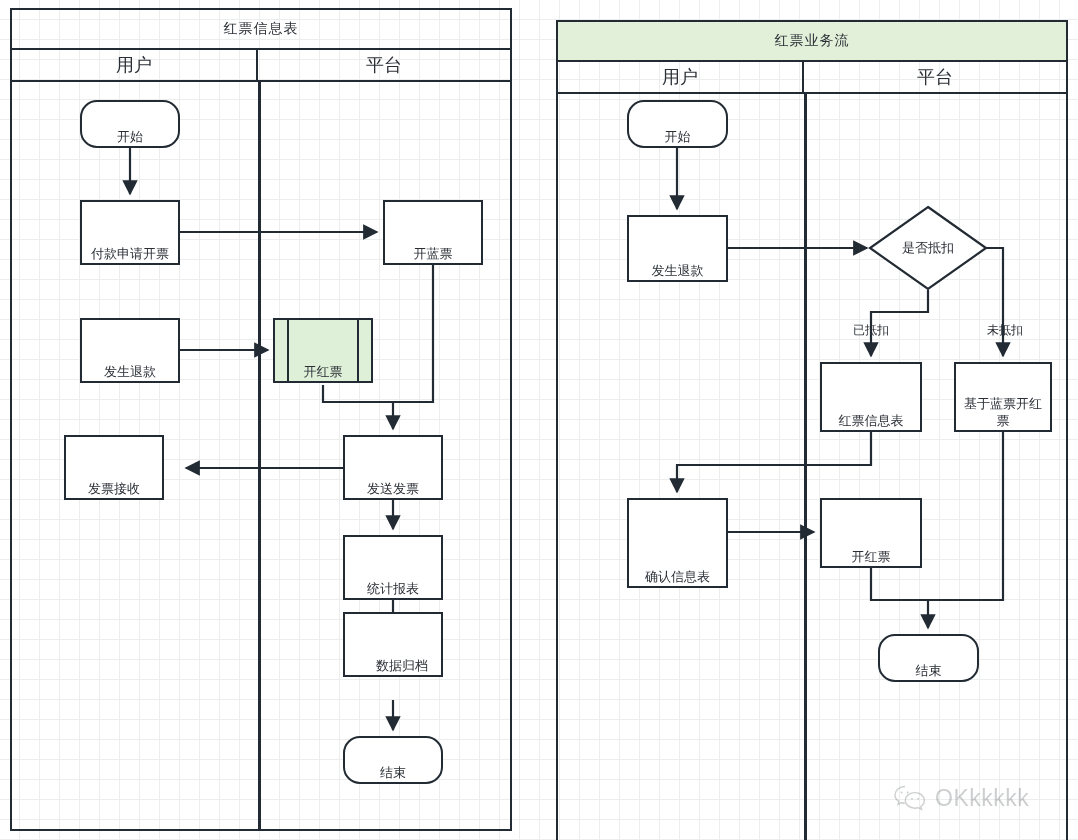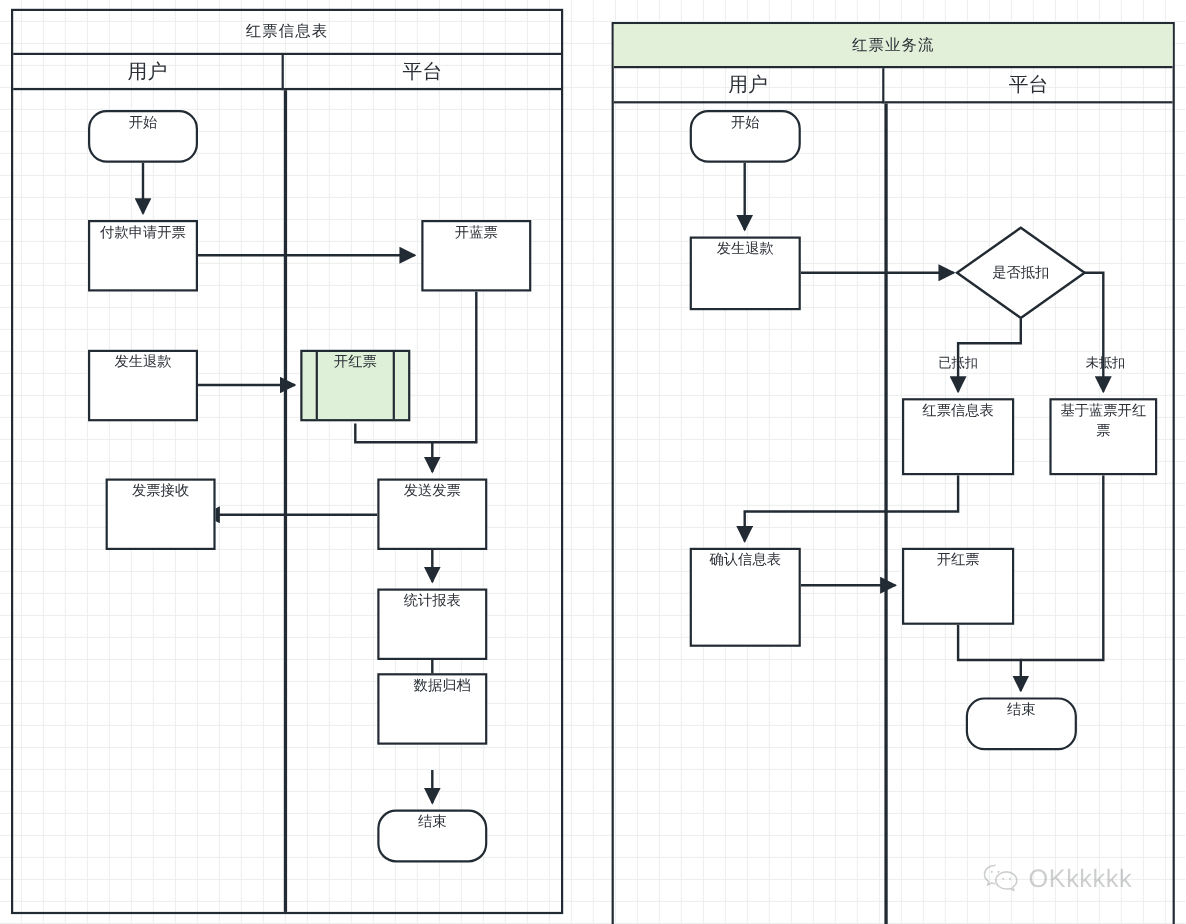--- a/index.html
+++ b/index.html
@@ -32,21 +32,21 @@
     display:flex;align-items:center;justify-content:center;
     border-bottom:2.5px solid #222b33;box-sizing:border-box;
     font-size:18px;color:#2a2f36;
   }
   .lane-divider{position:absolute;width:2.5px;background:#222b33;}
   svg.layer{position:absolute;left:0;top:0;width:1078px;height:840px;overflow:visible;}
 
   .node{
     position:absolute;box-sizing:border-box;
     border:2.2px solid #222b33;background:#ffffff;
-    display:flex;align-items:flex-start;justify-content:center;
+    display:flex;align-items:flex-end;justify-content:center;
     text-align:center;font-size:13px;color:#2a2f36;line-height:1.35;
   }
   .node.rounded{border-radius:17px;}
   .node.proc{background:#dff0d8;}
   .node.proc .bar{position:absolute;top:0;bottom:0;width:2.2px;background:#222b33;}
   .node.proc .bar.l{left:12px;}
   .node.proc .bar.r{right:12px;}
   .node .txt{position:relative;z-index:2;padding:0 6px;}
 
   .diamond{position:absolute;}
@@ -132,21 +132,21 @@
 </div>
 
 <div class="node" style="left:80px;top:200px;width:100px;height:65px;">
   <span class="txt">付款申请开票</span>
 </div>
 
 <div class="node" style="left:80px;top:318px;width:100px;height:65px;">
   <span class="txt">发生退款</span>
 </div>
 
-<div class="node" style="left:96px;top:435px;width:100px;height:65px;">
+<div class="node" style="left:64px;top:435px;width:100px;height:65px;">
   <span class="txt">发票接收</span>
 </div>
 
 <div class="node" style="left:383px;top:200px;width:100px;height:65px;">
   <span class="txt">开蓝票</span>
 </div>
 
 <div class="node proc" style="left:273px;top:318px;width:100px;height:65px;">
   <span class="bar l"></span>
   <span class="bar r"></span>

